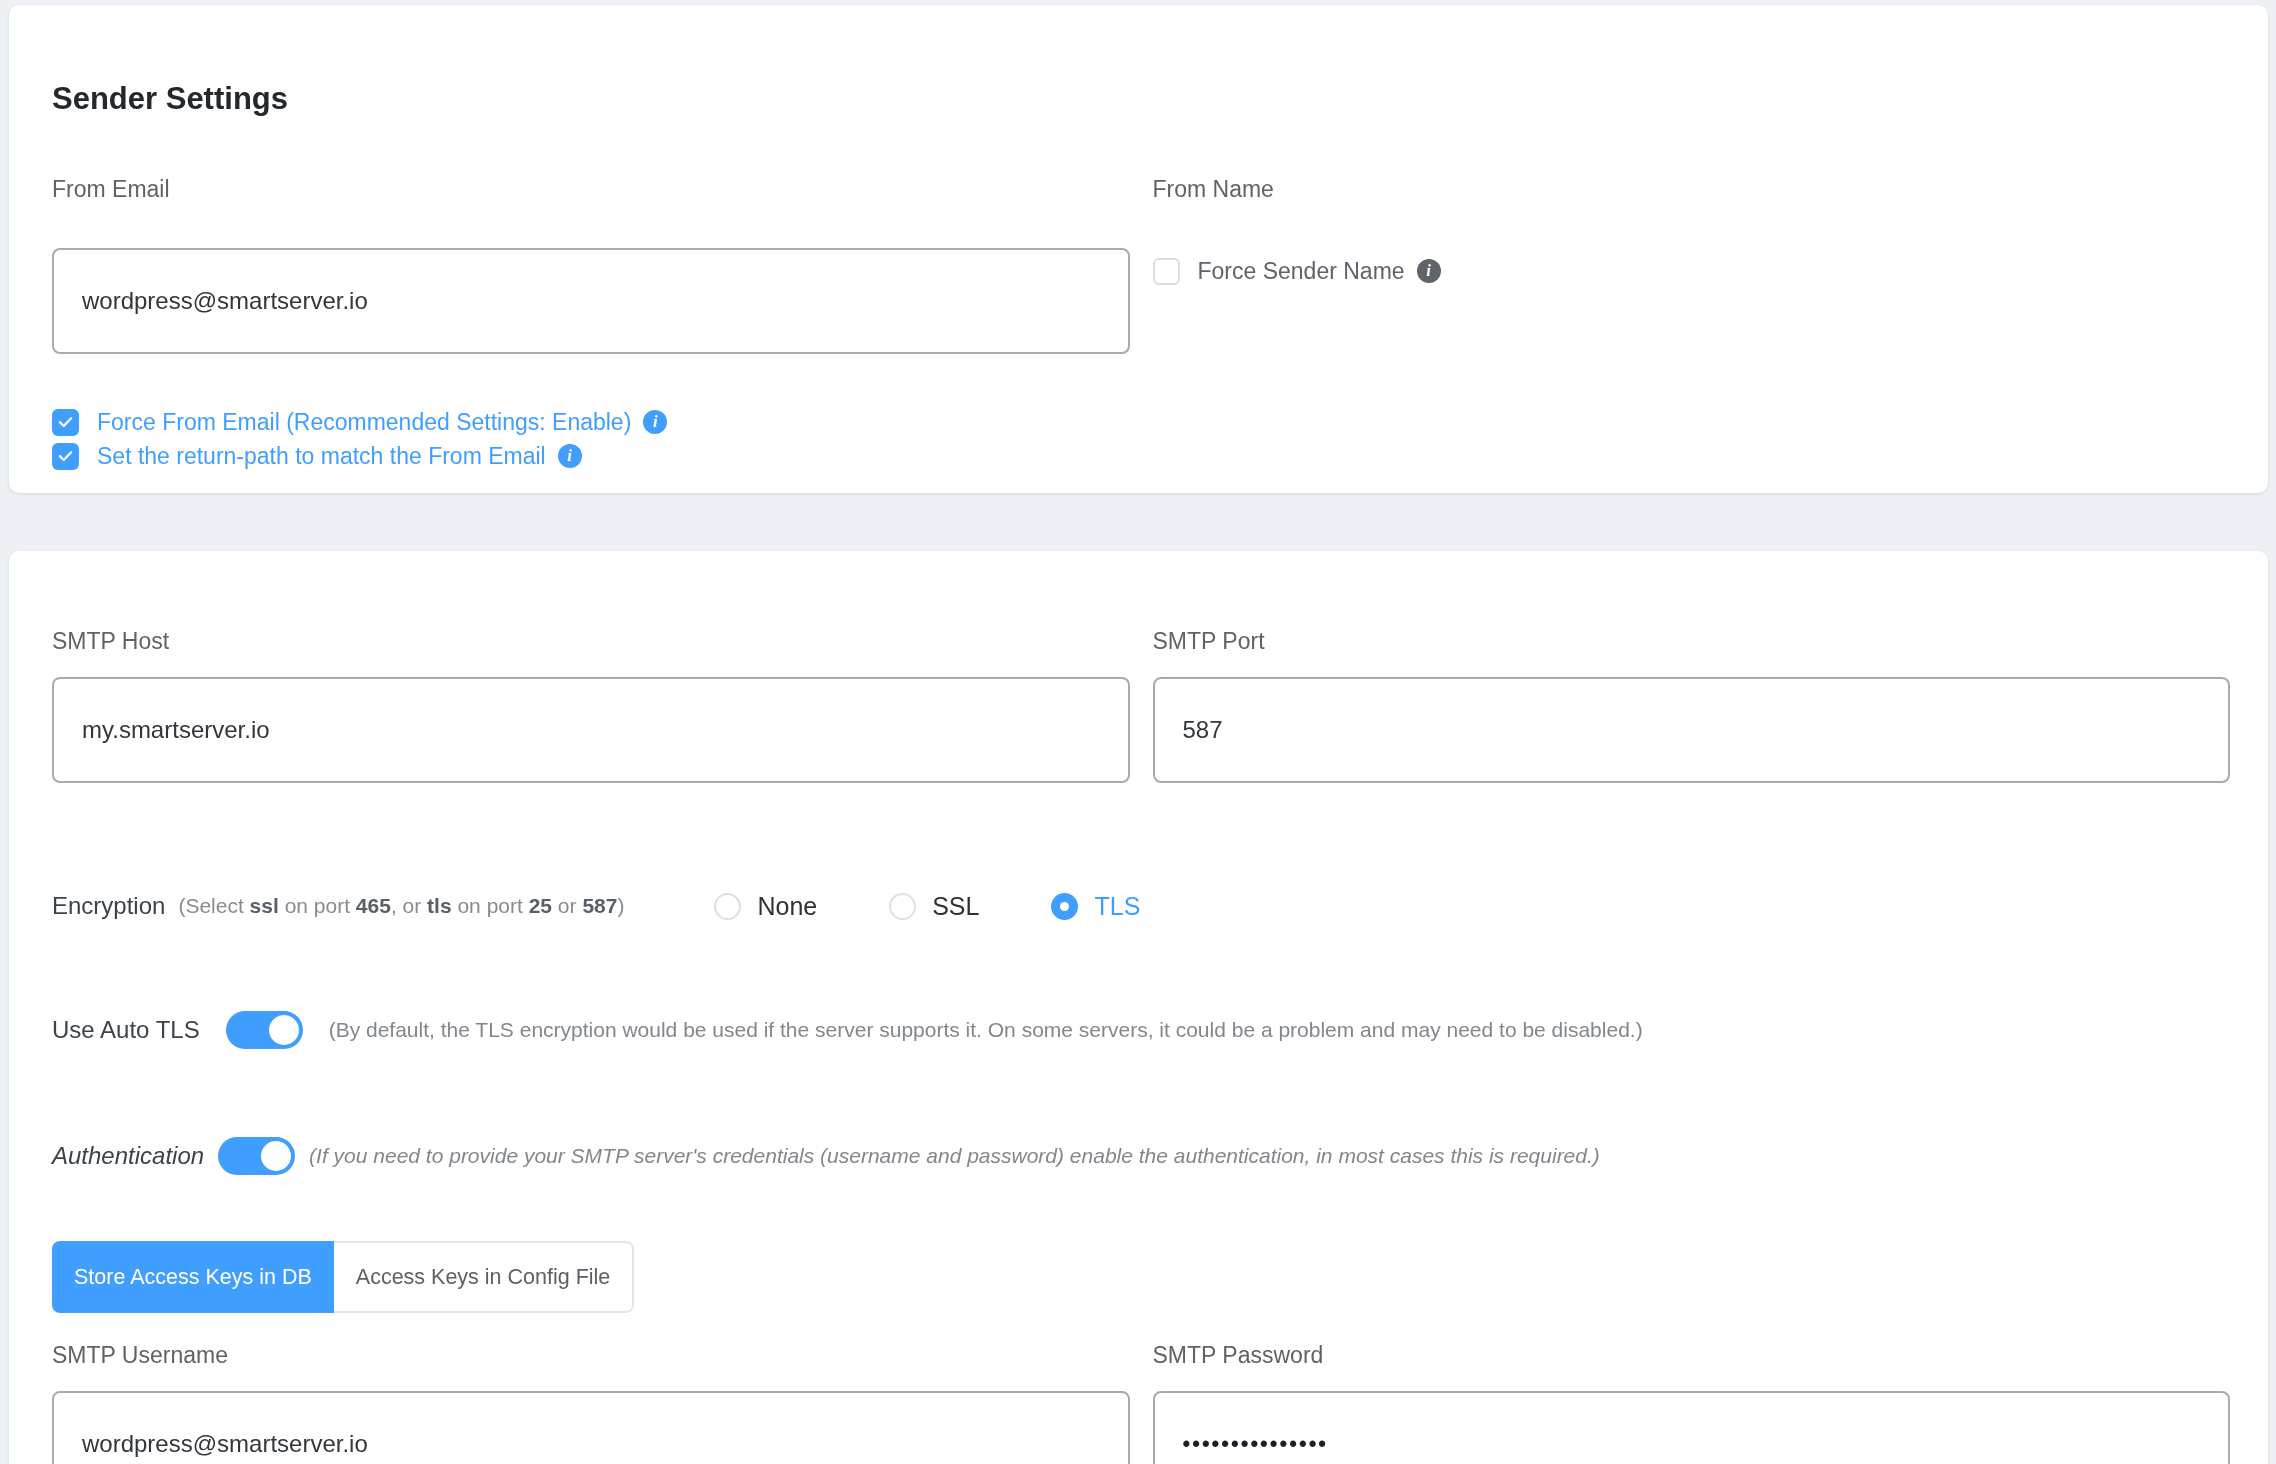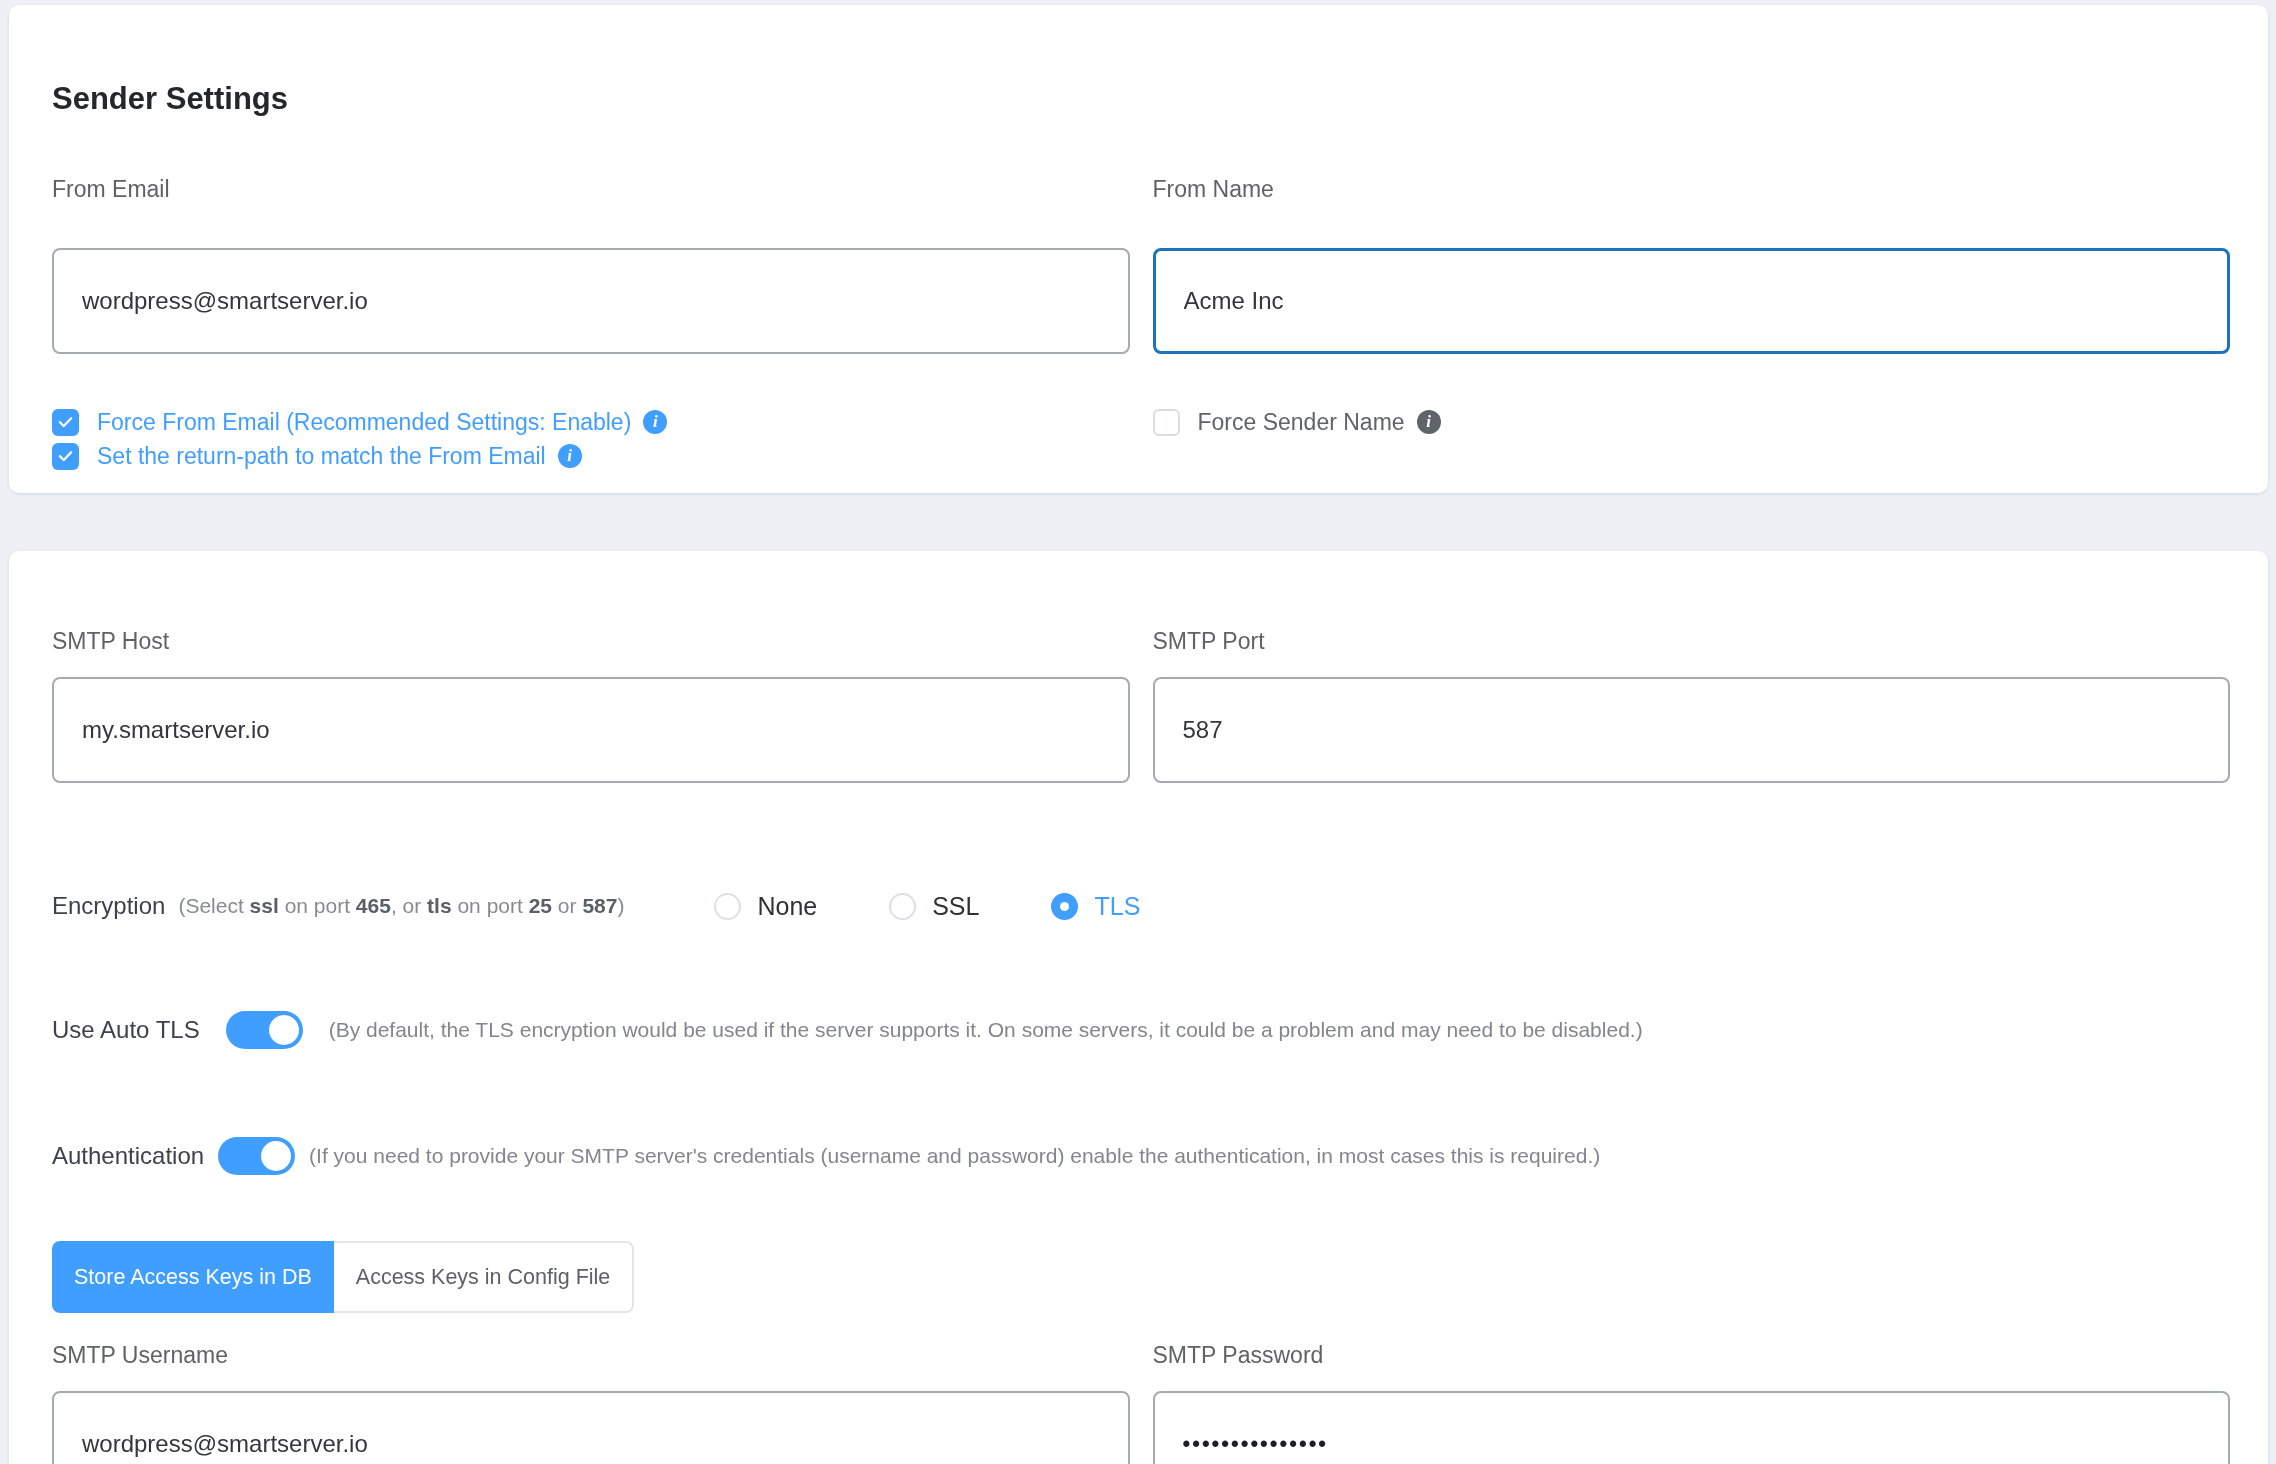--- a/index.html
+++ b/index.html
@@ -101,21 +101,21 @@
     display: inline-flex; align-items: center; justify-content: center;
   }
   .radio.off { background: #fff; border: 2px solid #dcdfe6; }
   .radio.on { background: #409eff; }
   .radio .dot { width: 9px; height: 9px; border-radius: 50%; background: #fff; }
   .radio-label { font-size: 25px; margin-left: 16px; color: #303133; }
   .radio-label.selected { color: #409eff; }
 
   .toggle-row { display: flex; align-items: center; height: 38px; }
   .toggle-row.auto-tls { margin-top: 82px; gap: 12px; }
-  .toggle-row.auth { margin-top: 88px; }
+  .toggle-row.auth { margin-top: 88px; font-style: italic; }
   .toggle-label { font-size: 24px; color: #3c434a; }
   .toggle {
     width: 77px; height: 38px;
     border-radius: 19px;
     background: #409eff;
     margin-left: 14px;
     position: relative;
     flex: 0 0 77px;
   }
   .toggle .knob {
@@ -177,21 +177,20 @@
               </svg>
             </span>
             <span class="cb-label blue">Set the return-path to match the From Email</span>
             <span class="info-icon blue">i</span>
           </div>
         </div>
       </div>
 
       <div>
         <div class="field-label">From Name</div>
-        <input class="text-input focused" type="text" value="Acme Inc" style="">
 
         <div class="cb-area">
           <div class="cb-row">
             <span class="checkbox unchecked"></span>
             <span class="cb-label dark">Force Sender Name</span>
             <span class="info-icon dark">i</span>
           </div>
         </div>
       </div>
     </div>

